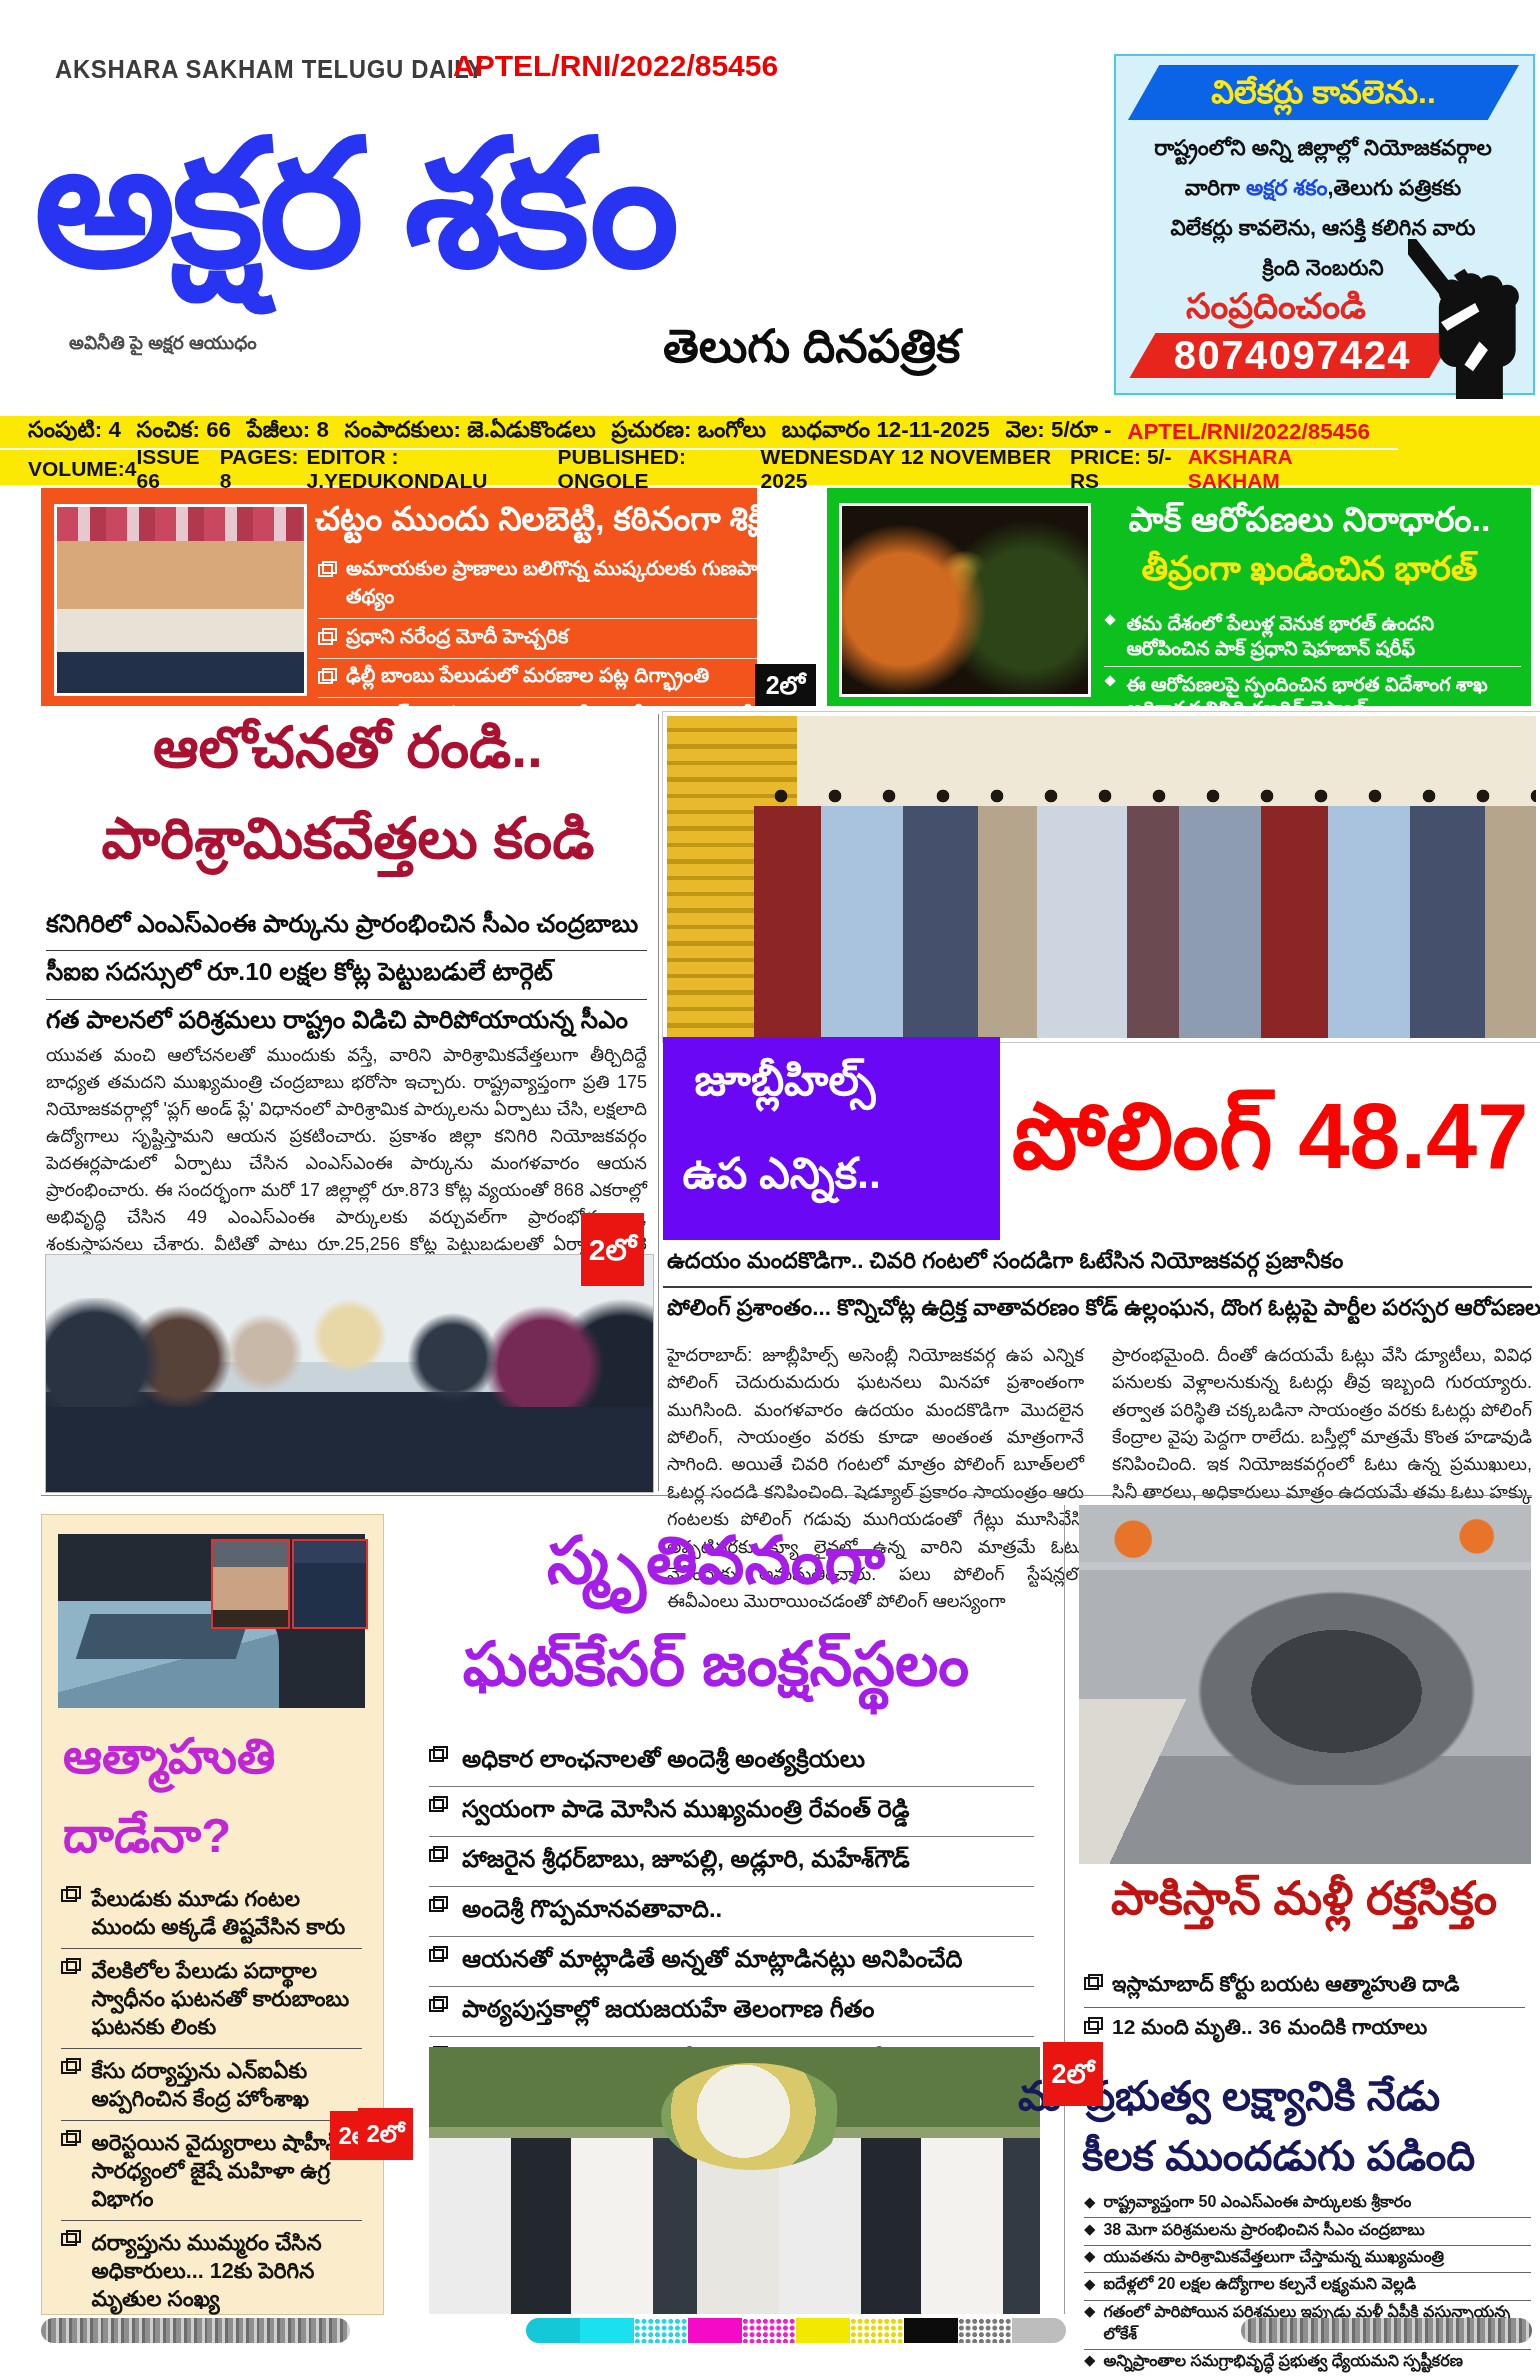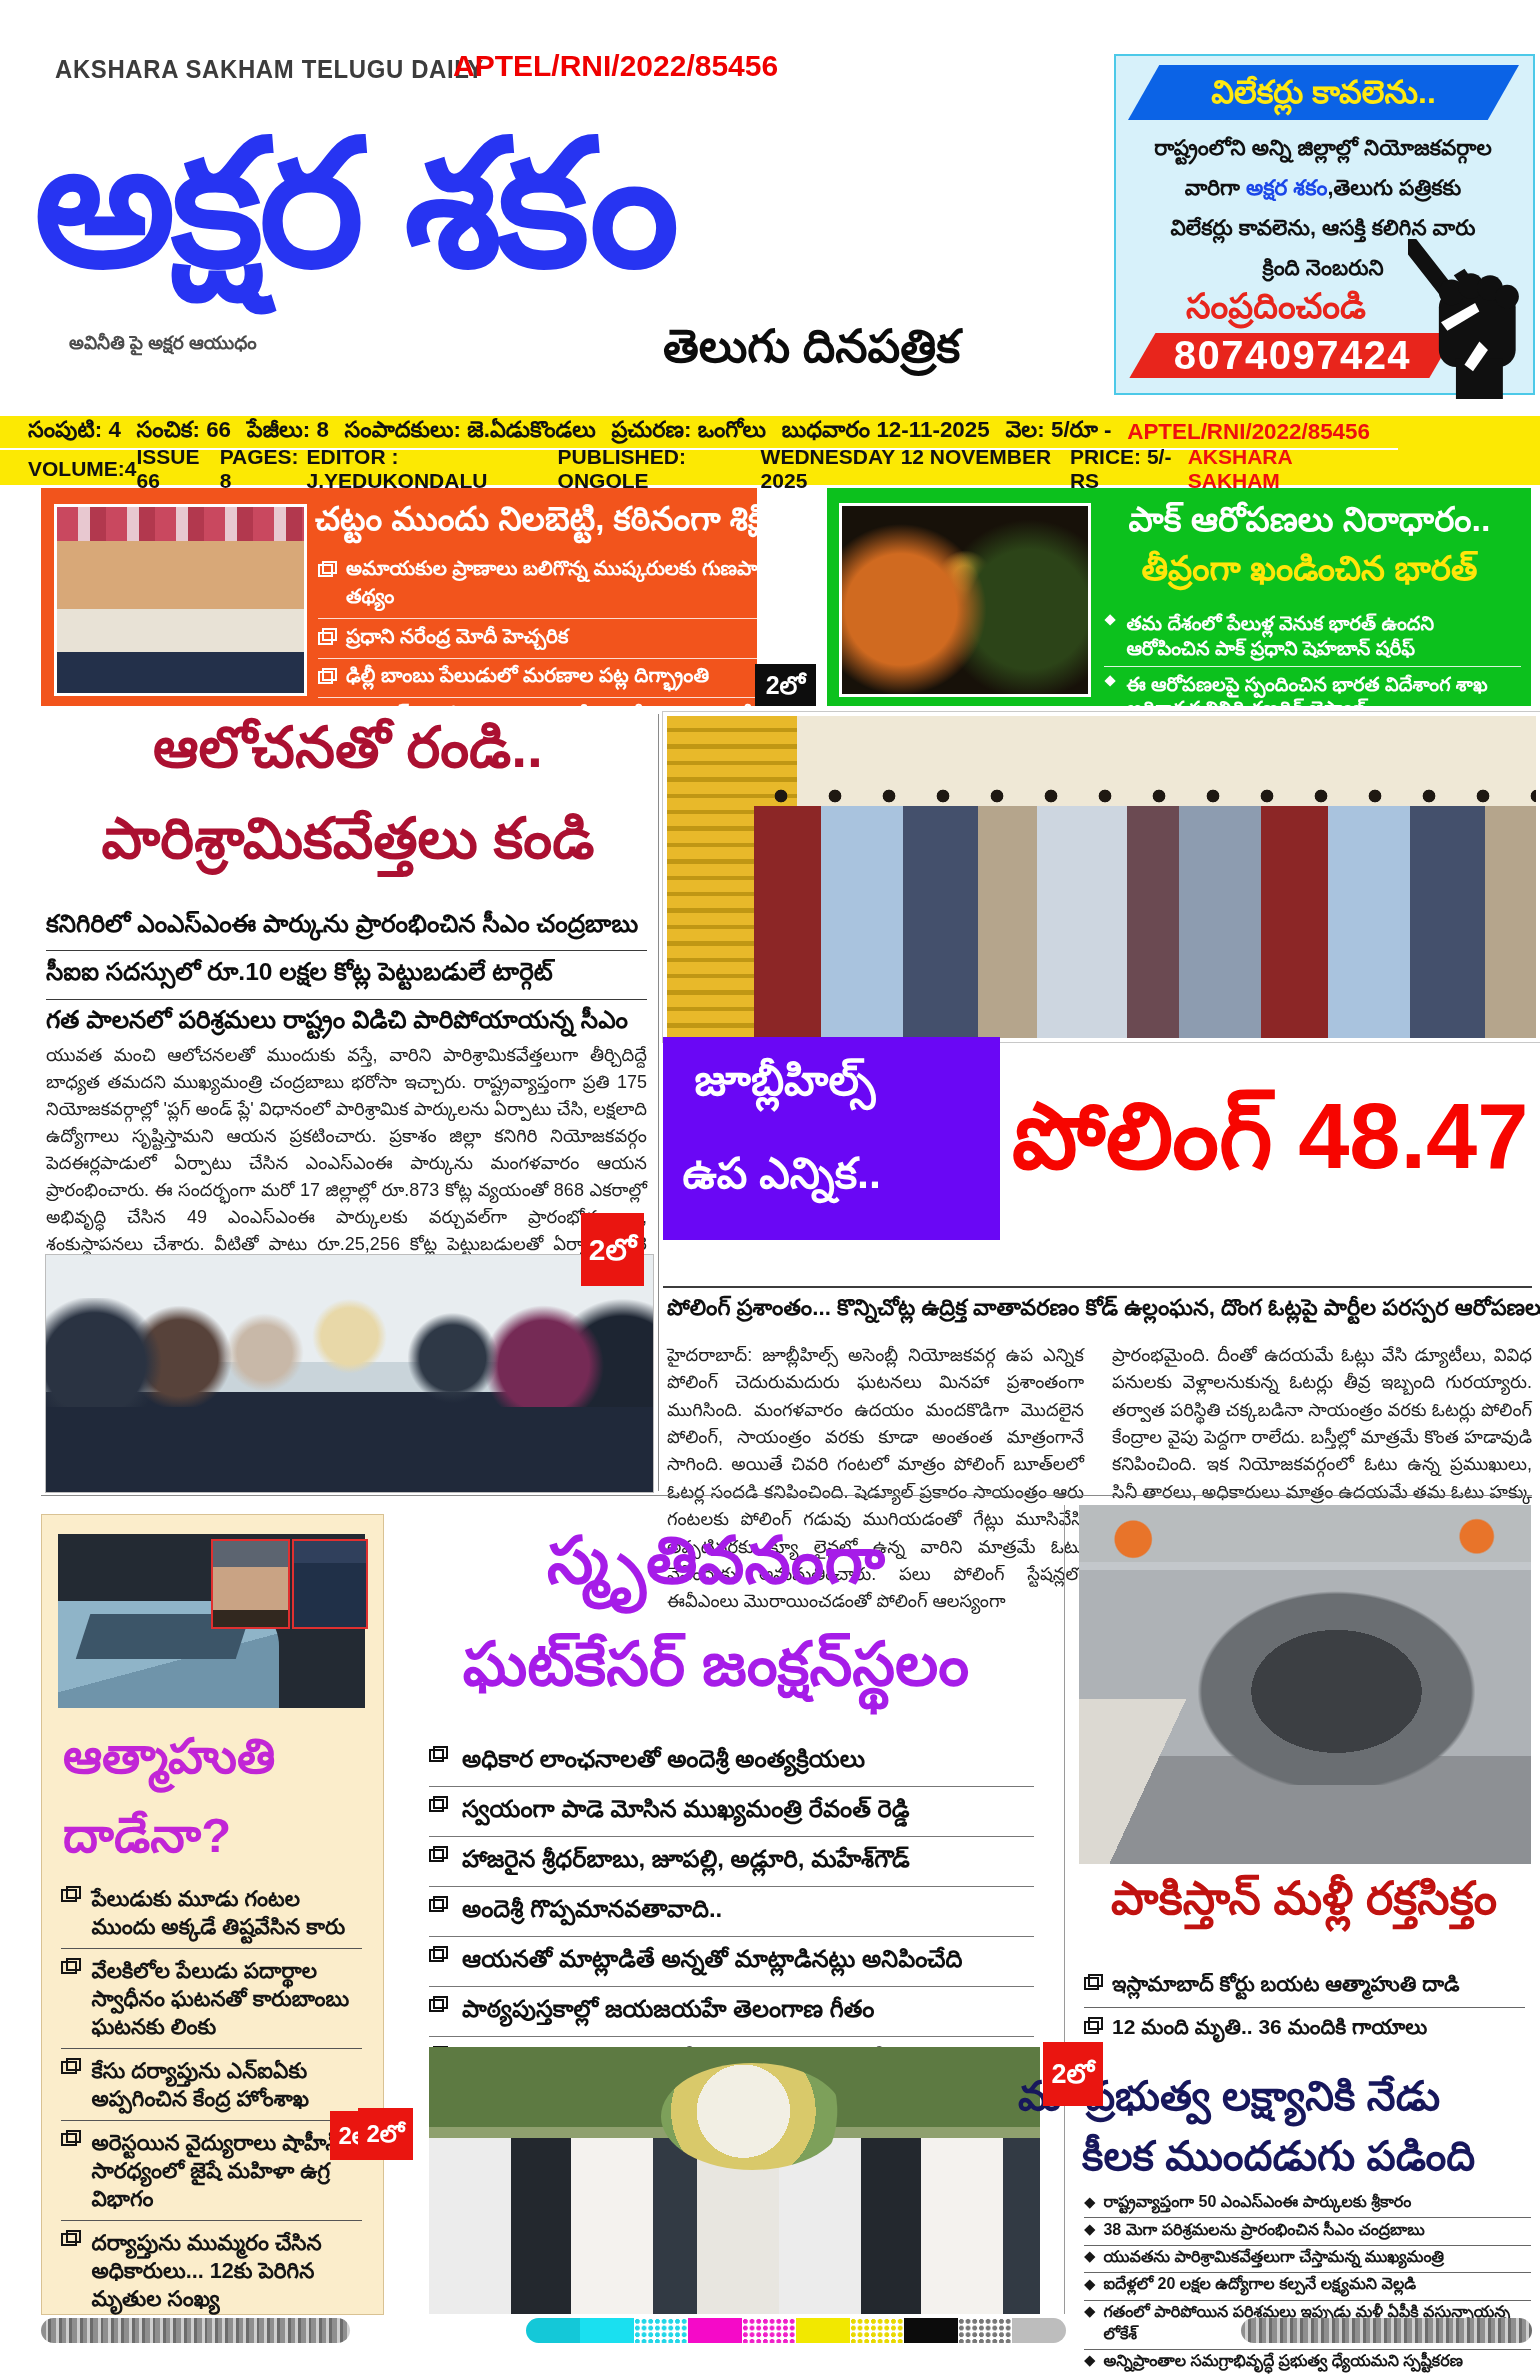--- a/index.html
+++ b/index.html
@@ -276,20 +276,21 @@
   <div class="abs queue-photo">
     <div class="shutter"></div>
     <div class="heads"></div>
     <div class="crowd"></div>
   </div>
   <div class="abs kicker-box">
     <div class="kicker-1 nowrap">జూబ్లీహిల్స్</div>
     <div class="kicker-2 nowrap">ఉప ఎన్నిక..</div>
   </div>
   <div class="abs poll-head">పోలింగ్ 48.47 %</div>
+  <div class="abs poll-deck1 nowrap">ఉదయం మందకొడిగా.. చివరి గంటలో సందడిగా ఓటేసిన నియోజకవర్గ ప్రజానీకం</div>
   <div class="abs poll-sep"></div>
   <div class="abs poll-deck2 nowrap">పోలింగ్ ప్రశాంతం... కొన్నిచోట్ల ఉద్రిక్త వాతావరణం  కోడ్ ఉల్లంఘన, దొంగ ఓట్లపై పార్టీల పరస్పర ఆరోపణలు</div>
   <div class="abs poll-col c1 jst">హైదరాబాద్: జూబ్లీహిల్స్ అసెంబ్లీ నియోజకవర్గ ఉప ఎన్నిక పోలింగ్ చెదురుమదురు ఘటనలు మినహా ప్రశాంతంగా ముగిసింది. మంగళవారం ఉదయం మందకొడిగా మొదలైన పోలింగ్, సాయంత్రం వరకు కూడా అంతంత మాత్రంగానే సాగింది. అయితే చివరి గంటలో మాత్రం పోలింగ్ బూత్‌లలో ఓటర్ల సందడి కనిపించింది. షెడ్యూల్ ప్రకారం సాయంత్రం ఆరు గంటలకు పోలింగ్ గడువు ముగియడంతో గేట్లు మూసివేసి అప్పటివరకు క్యూ లైన్లలో ఉన్న వారిని మాత్రమే ఓటు వేసేందుకు అనుమతించారు. పలు పోలింగ్ స్టేషన్లలో ఈవీఎంలు మొరాయించడంతో పోలింగ్ ఆలస్యంగా</div>
   <div class="abs poll-col c2 jst">ప్రారంభమైంది. దీంతో ఉదయమే ఓట్లు వేసి డ్యూటీలు, వివిధ పనులకు వెళ్లాలనుకున్న ఓటర్లు తీవ్ర ఇబ్బంది గురయ్యారు. తర్వాత పరిస్థితి చక్కబడినా సాయంత్రం వరకు ఓటర్లు పోలింగ్ కేంద్రాల వైపు పెద్దగా రాలేదు. బస్తీల్లో మాత్రమే కొంత హడావుడి కనిపించింది. ఇక నియోజకవర్గంలో ఓటు ఉన్న ప్రముఖులు, సినీ తారలు, అధికారులు మాత్రం ఉదయమే తమ ఓటు హక్కు వినియోగించుకున్నారు. కాగా కోడ్ ఉల్లంఘన, దొంగ ఓట్లు, ఓటర్లను ప్రలోభాలకు గురి చేయడంపై కాంగ్రెస్,</div>
 
   <div class="abs bottom-rule"></div>
 
   <div class="abs beige">
     <div class="collage">
       <div class="car"></div>

